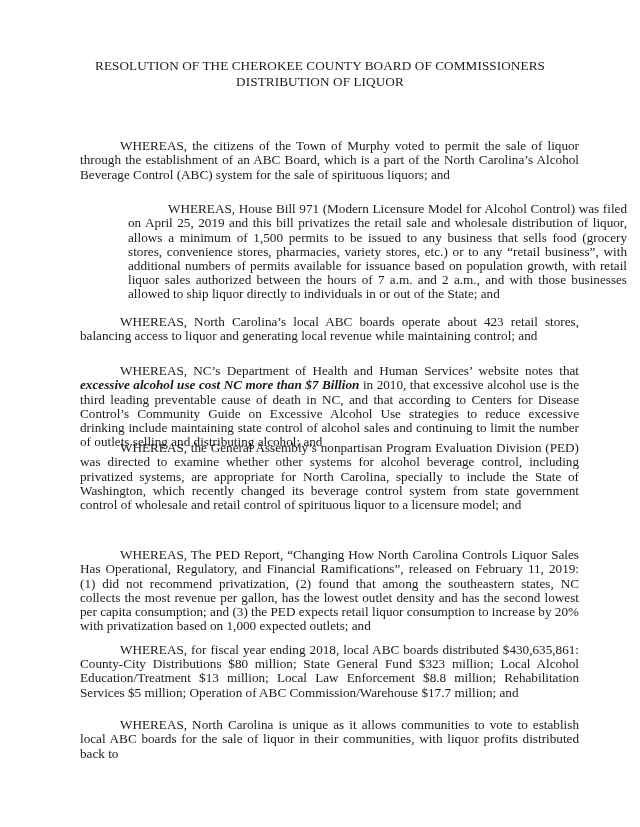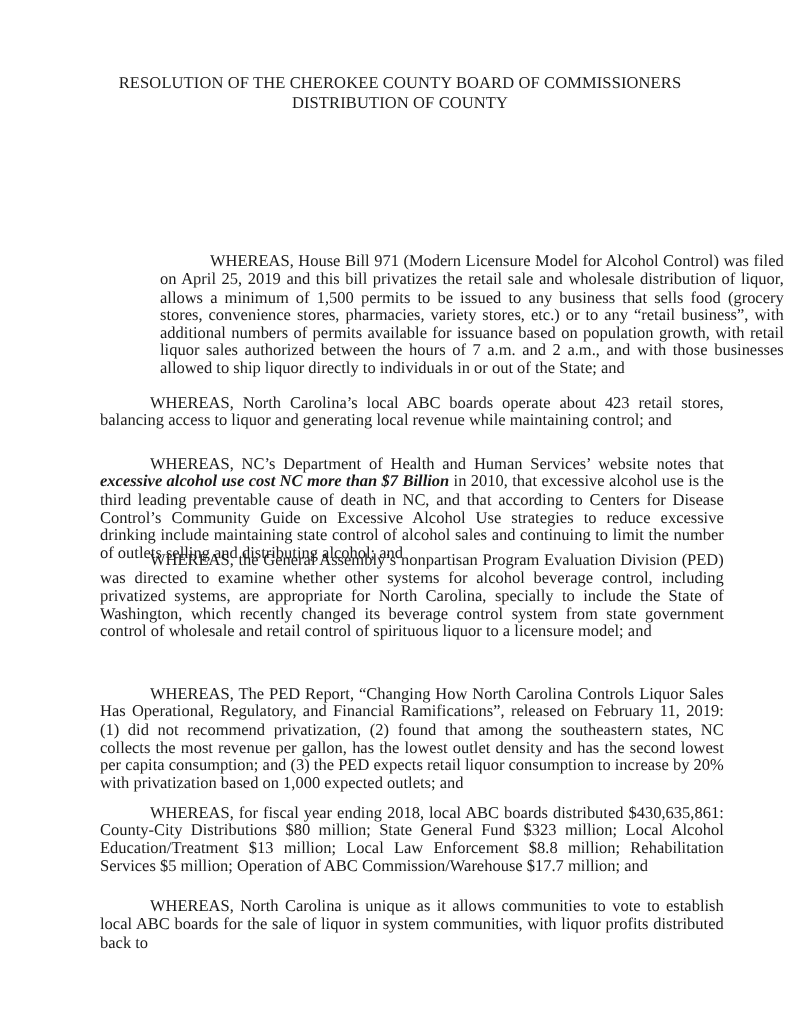--- a/index.html
+++ b/index.html
@@ -27,23 +27,24 @@
   #p6 { top: 535px; }
   #p7 { top: 627px; margin-top: 16px; }
   #p8 { top: 705px; }
 </style>
 </head>
 <body>
 
 <div class="page">
   <div class="title">
     <div>RESOLUTION OF THE CHEROKEE COUNTY BOARD OF COMMISSIONERS</div>
-    <div>DISTRIBUTION OF COUNTY</div>
+    <div>DISTRIBUTION OF LIQUOR</div>
   </div>
 
+  <p class="para" id="p1">WHEREAS, the citizens of the Town of Murphy voted to permit the sale of liquor through the establishment of an ABC Board, which is a part of the North Carolina’s Alcohol Beverage Control (ABC) system for the sale of spirituous liquors; and</p>
   <p class="para" id="p2">WHEREAS, House Bill 971 (Modern Licensure Model for Alcohol Control) was filed on April 25, 2019 and this bill privatizes the retail sale and wholesale distribution of liquor, allows a minimum of 1,500 permits to be issued to any business that sells food (grocery stores, convenience stores, pharmacies, variety stores, etc.) or to any “retail business”, with additional numbers of permits available for issuance based on population growth, with retail liquor sales authorized between the hours of 7 a.m. and 2 a.m., and with those businesses allowed to ship liquor directly to individuals in or out of the State; and</p>
   <p class="para" id="p3">WHEREAS, North Carolina’s local ABC boards operate about 423 retail stores, balancing access to liquor and generating local revenue while maintaining control; and</p>
   <p class="para" id="p4"><span>WHEREAS, NC’s Department of Health and Human Services’ website notes that </span><span class="bold-italic">excessive alcohol use cost NC more than $7 Billion</span><span> in 2010, that excessive alcohol use is the third leading preventable cause of death in NC, and that according to Centers for Disease Control’s Community Guide on Excessive Alcohol Use strategies to reduce excessive drinking include maintaining state control of alcohol sales and continuing to limit the number of outlets selling and distributing alcohol; and</span></p>
   <p class="para" id="p5">WHEREAS, the General Assembly’s nonpartisan Program Evaluation Division (PED) was directed to examine whether other systems for alcohol beverage control, including privatized systems, are appropriate for North Carolina, specially to include the State of Washington, which recently changed its beverage control system from state government control of wholesale and retail control of spirituous liquor to a licensure model; and</p>
   <p class="para" id="p6">WHEREAS, The PED Report, “Changing How North Carolina Controls Liquor Sales Has Operational, Regulatory, and Financial Ramifications”, released on February 11, 2019: (1) did not recommend privatization, (2) found that among the southeastern states, NC collects the most revenue per gallon, has the lowest outlet density and has the second lowest per capita consumption; and (3) the PED expects retail liquor consumption to increase by 20% with privatization based on 1,000 expected outlets; and</p>
   <p class="para" id="p7">WHEREAS, for fiscal year ending 2018, local ABC boards distributed $430,635,861: County-City Distributions $80 million; State General Fund $323 million; Local Alcohol Education/Treatment $13 million; Local Law Enforcement $8.8 million; Rehabilitation Services $5 million; Operation of ABC Commission/Warehouse $17.7 million; and</p>
-  <p class="para" id="p8">WHEREAS, North Carolina is unique as it allows communities to vote to establish local ABC boards for the sale of liquor in system communities, with liquor profits distributed back to</p>
+  <p class="para" id="p8">WHEREAS, North Carolina is unique as it allows communities to vote to establish local ABC boards for the sale of liquor in their communities, with liquor profits distributed back to</p>
 </div>
 
 </body></html>

